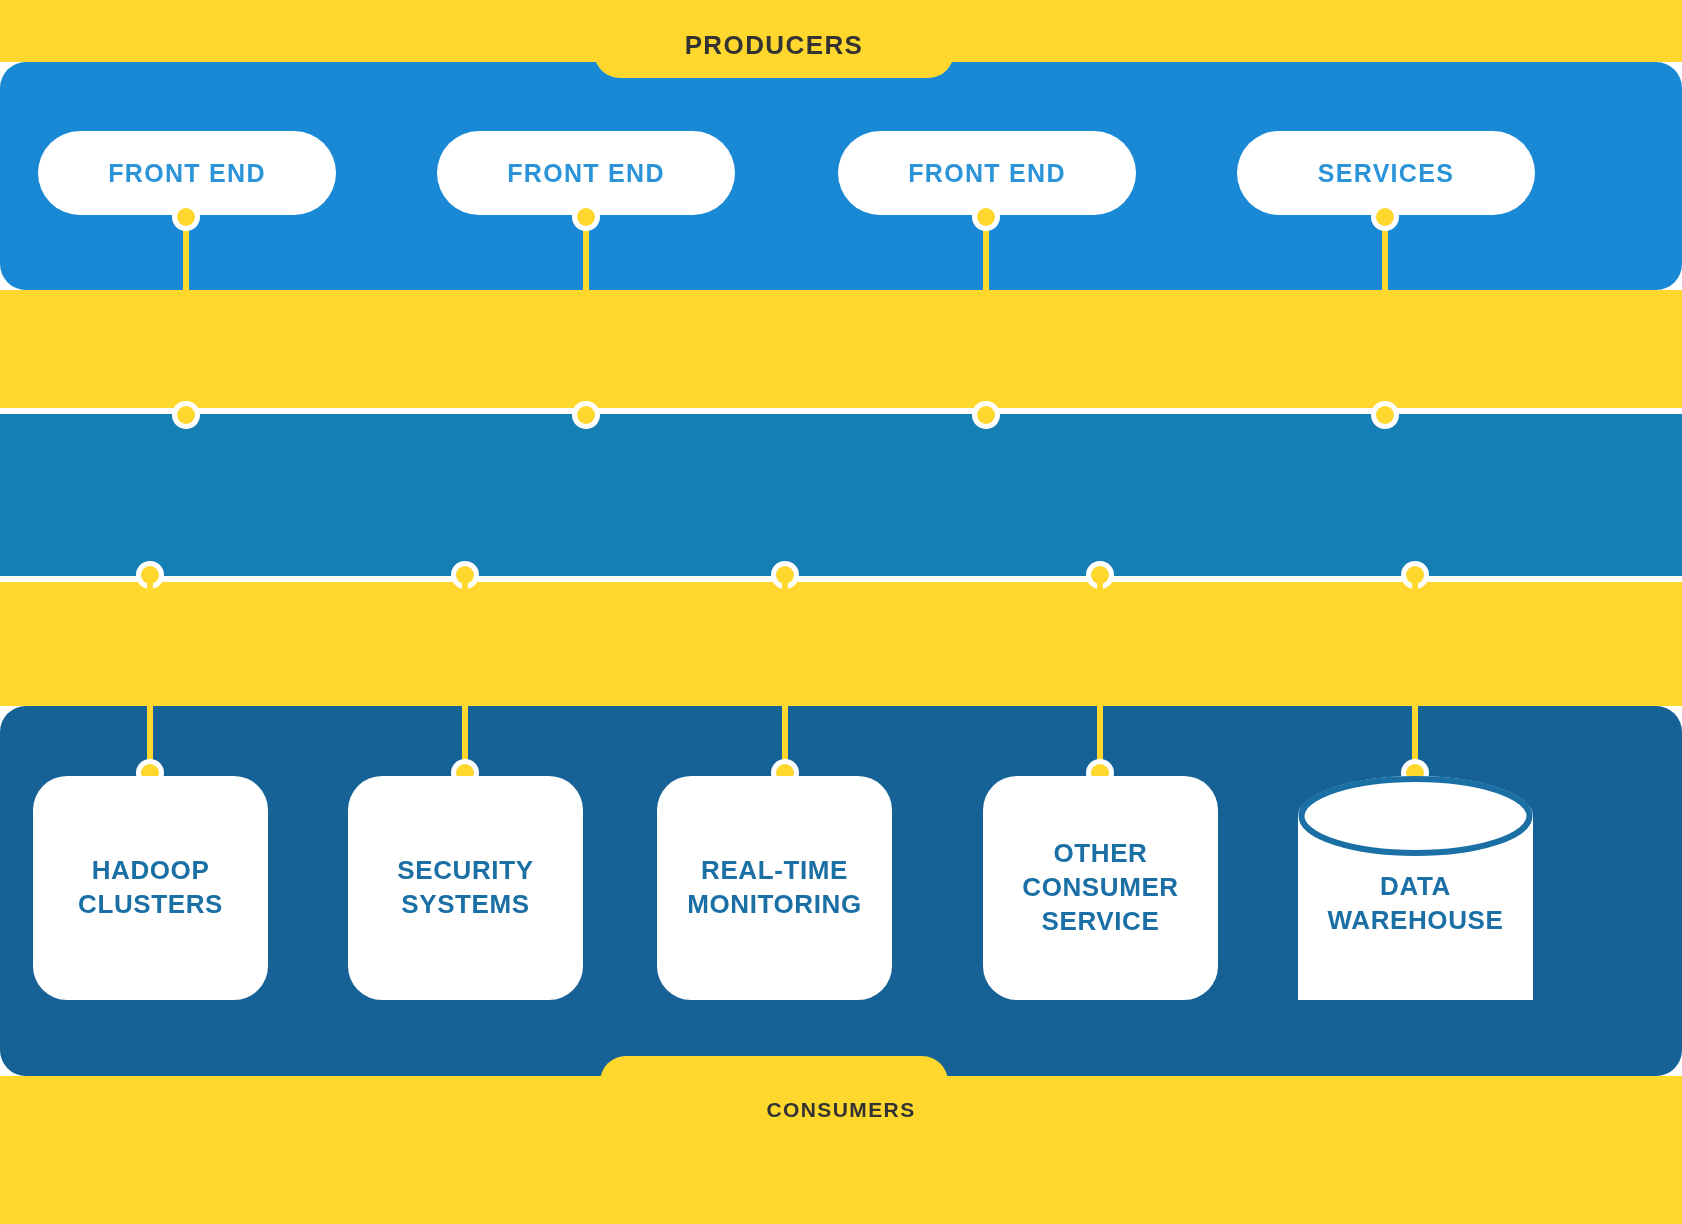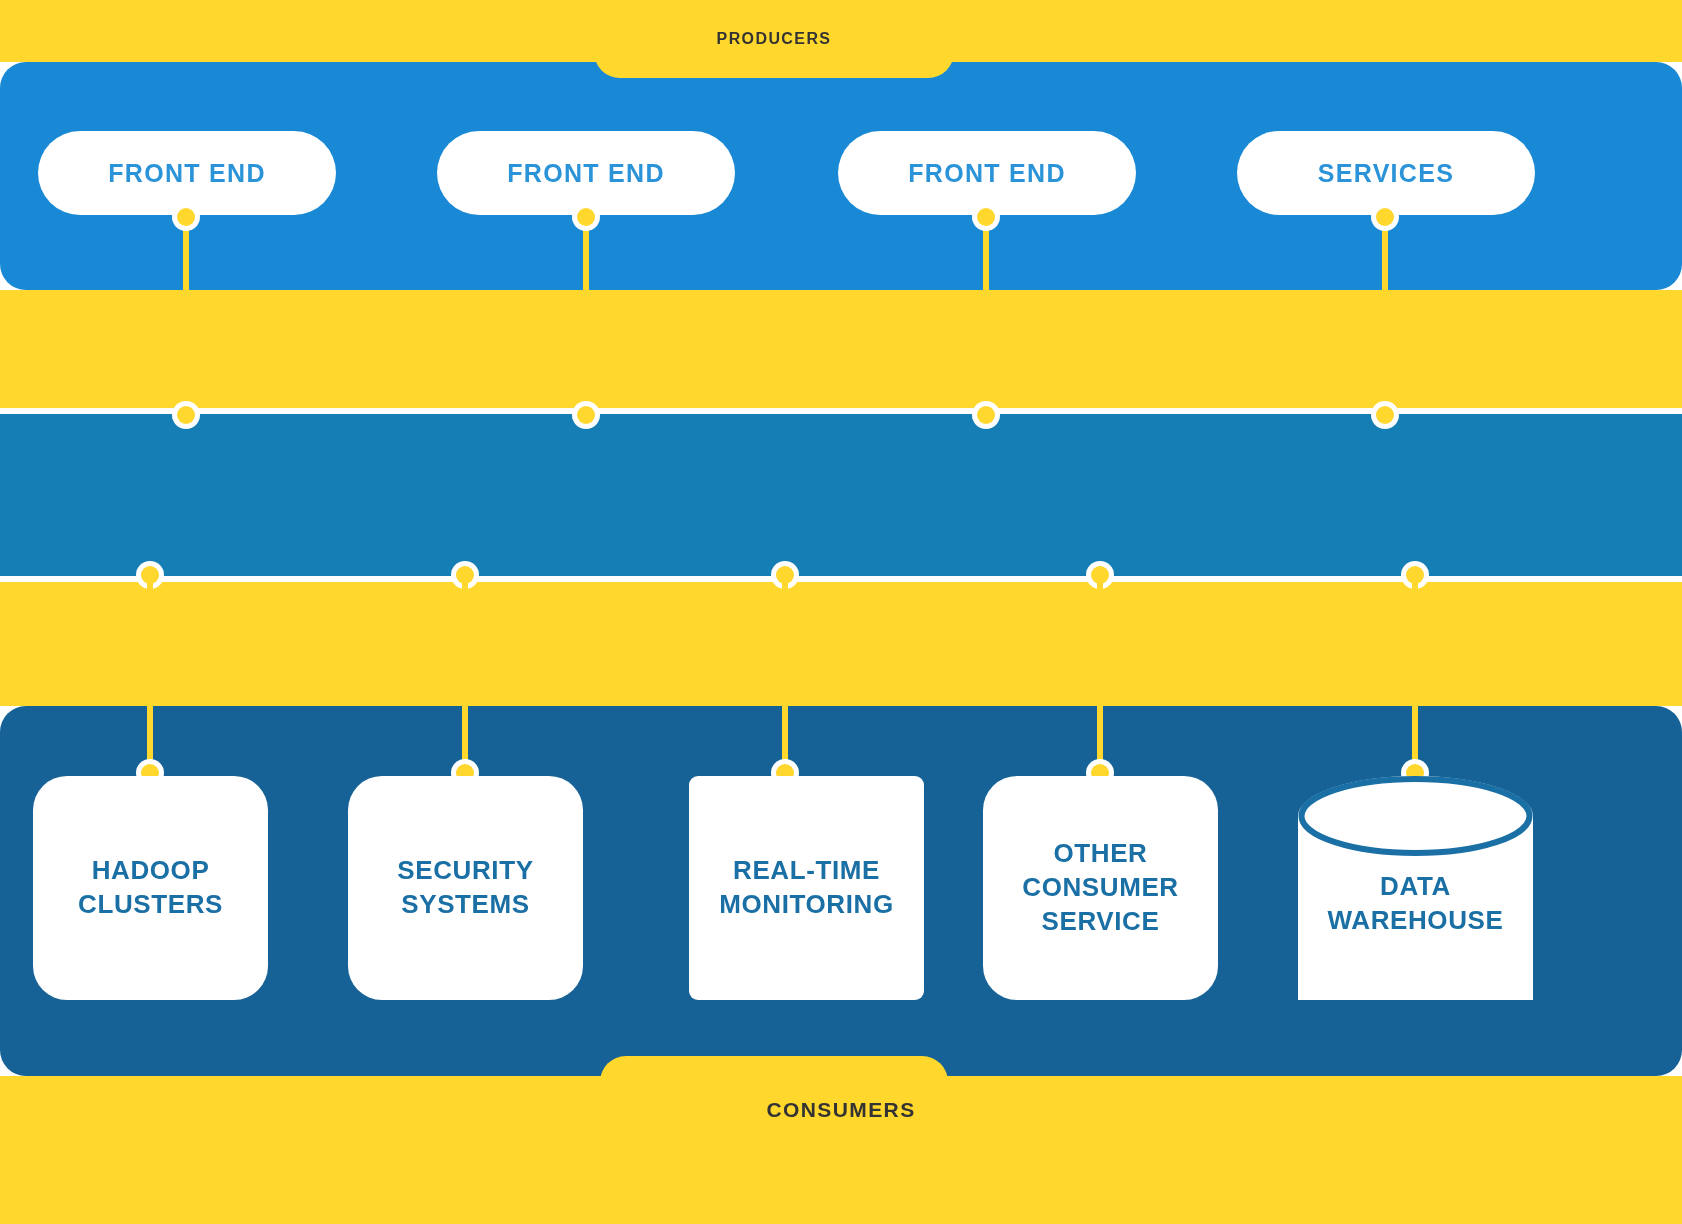--- a/index.html
+++ b/index.html
@@ -42,21 +42,21 @@
 
   
   .tab{
     position:absolute;
     background:#FFD72D;
     display:flex;
     align-items:center;
     justify-content:center;
     color:#333333;
     font-weight:700;
-    font-size:16px;
+    font-size:26px;
     letter-spacing:1.4px;
   }
   #producers-tab{
     left:594px; top:0px; width:360px; height:78px;
     border-bottom-left-radius:26px;
     border-bottom-right-radius:26px;
     align-items:flex-start;
     padding-top:30px;
     box-sizing:border-box;
   }
@@ -239,21 +239,21 @@
   <div class="dot" style="left:1406px; top:764px;"></div>
 
   <div class="card" style="left:348px;">
     <span class="card-text">SECURITY
 SYSTEMS</span>
   </div>
   <div class="card" style="left:33px;">
     <span class="card-text">HADOOP
 CLUSTERS</span>
   </div>
-  <div class="card" style="left:689px;border-radius:9px;">
+  <div class="card" style="left:657px;">
     <span class="card-text">REAL-TIME
 MONITORING</span>
   </div>
   <div class="card" style="left:983px;">
     <span class="card-text">OTHER
 CONSUMER
 SERVICE</span>
   </div>
 
   <div id="cylinder">

